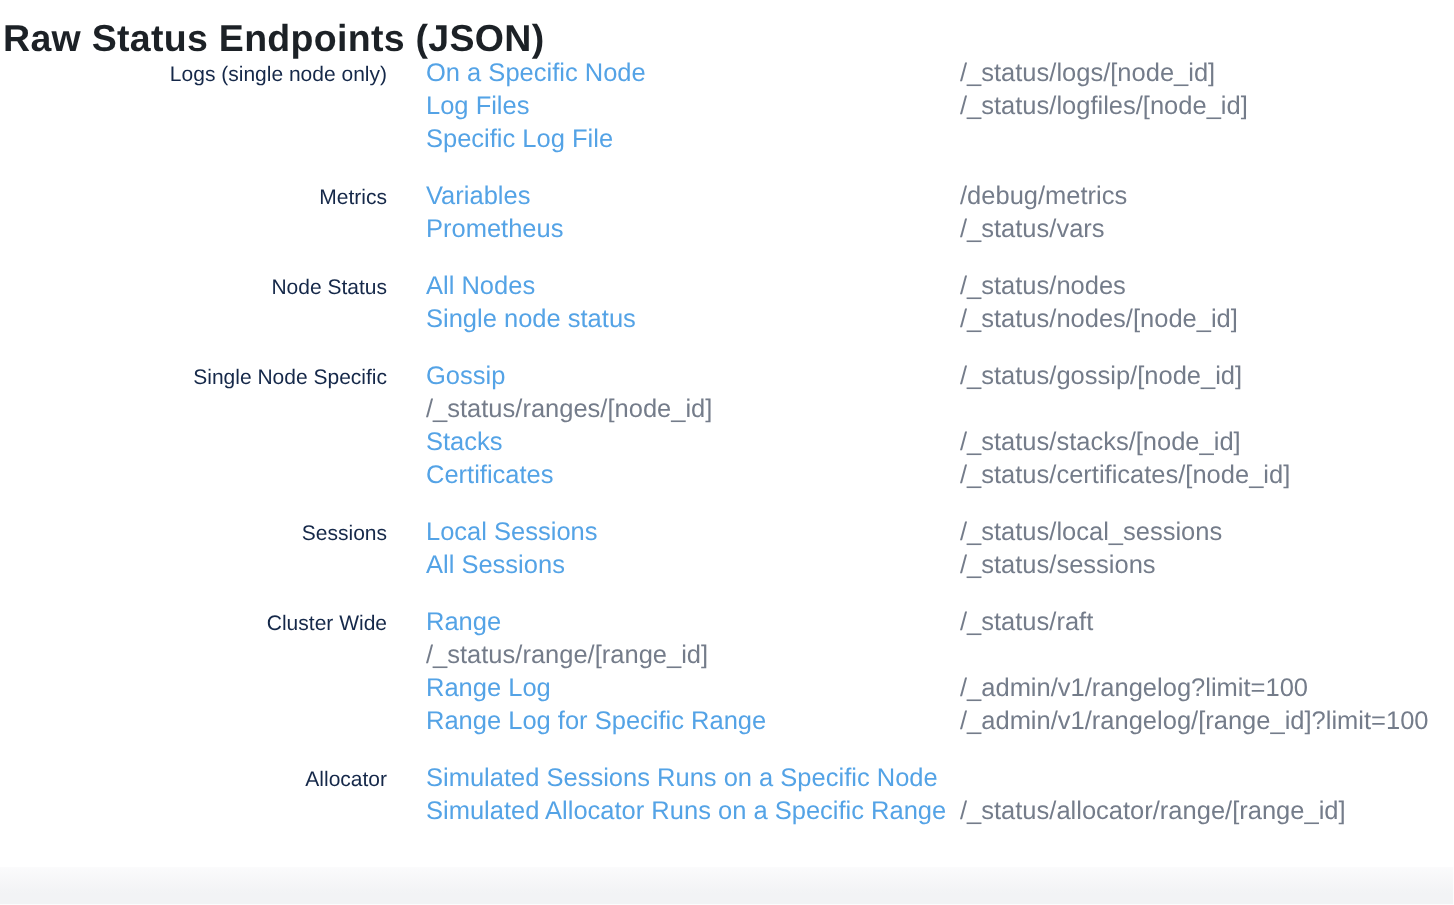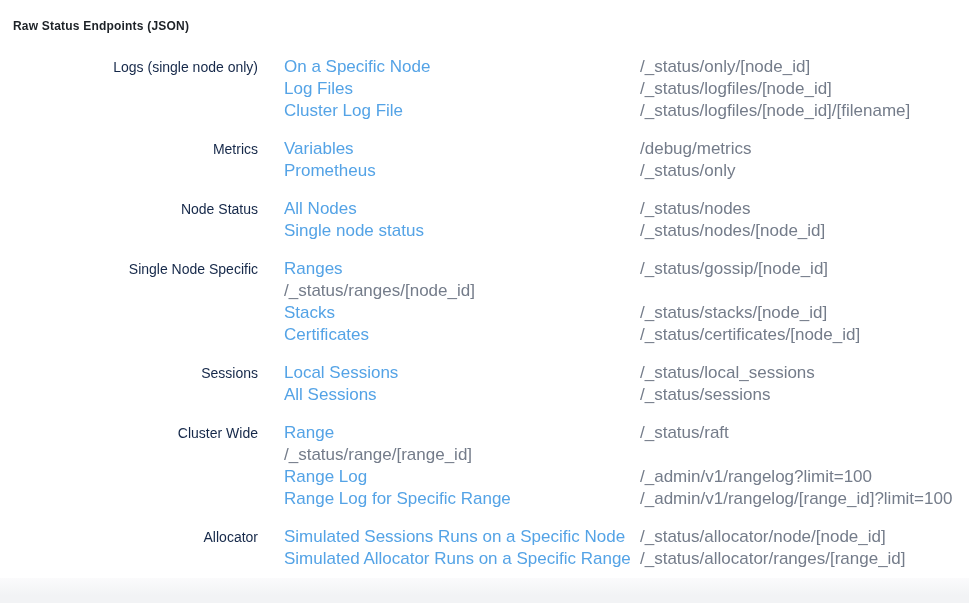--- a/index.html
+++ b/index.html
@@ -7,29 +7,28 @@
   body {
     width: 969px;
     height: 603px;
     position: relative;
     overflow: hidden;
     background: #ffffff;
     font-family: "Liberation Sans", sans-serif;
     -webkit-font-smoothing: antialiased;
   }
   .title {
-    margin: 14px 0 0 13px;
-    font-size: 12px;
+    margin: 14px 0 0 2px;
+    font-size: 25px;
     line-height: 24px;
     font-weight: 600;
     letter-spacing: 0.2px;
     color: var(--title-color, #1c2126);
   }
   .groups {
-    margin-top: 18px;
   }
   .group {
     display: flex;
     margin-bottom: 16px;
   }
   .group-label {
     flex: 0 0 258px;
     text-align: right;
     font-size: 14px;
     line-height: 22px;
@@ -66,46 +65,45 @@
 <body style="--title-color: #1c2126; --label-color: #152849; --link-color: #54a3e6; --path-color: #747c8a; --footer-color: #f2f3f5; background: rgb(255, 255, 255);">
 
 <div class="content">
   <h1 class="title">Raw Status Endpoints (JSON)</h1>
   <div class="groups" id="groups">
   <div class="group">
     <div class="group-label">Logs (single node only)</div>
     <div class="group-rows">
   <div class="row">
     <a class="link" href="#">On a Specific Node</a>
-    <span class="path">/_status/only/[node_id]</span>
+    <span class="path">/_status/logs/[node_id]</span>
   </div>
 
   <div class="row">
     <a class="link" href="#">Log Files</a>
     <span class="path">/_status/logfiles/[node_id]</span>
   </div>
 
   <div class="row">
-    <a class="link" href="#">Cluster Log File</a>
-    <span class="path">/_status/logfiles/[node_id]/[filename]</span>
+    <a class="link" href="#">Specific Log File</a>
   </div>
 </div>
   </div>
 
   <div class="group">
     <div class="group-label">Metrics</div>
     <div class="group-rows">
   <div class="row">
     <a class="link" href="#">Variables</a>
     <span class="path">/debug/metrics</span>
   </div>
 
   <div class="row">
     <a class="link" href="#">Prometheus</a>
-    <span class="path">/_status/only</span>
+    <span class="path">/_status/vars</span>
   </div>
 </div>
   </div>
 
   <div class="group">
     <div class="group-label">Node Status</div>
     <div class="group-rows">
   <div class="row">
     <a class="link" href="#">All Nodes</a>
     <span class="path">/_status/nodes</span>
@@ -115,21 +113,21 @@
     <a class="link" href="#">Single node status</a>
     <span class="path">/_status/nodes/[node_id]</span>
   </div>
 </div>
   </div>
 
   <div class="group">
     <div class="group-label">Single Node Specific</div>
     <div class="group-rows">
   <div class="row">
-    <a class="link" href="#">Ranges</a>
+    <a class="link" href="#">Gossip</a>
     <span class="path">/_status/gossip/[node_id]</span>
   </div>
 
   <div class="row">
     <span class="path">/_status/ranges/[node_id]</span>
   </div>
 
   <div class="row">
     <a class="link" href="#">Stacks</a>
     <span class="path">/_status/stacks/[node_id]</span>
@@ -179,24 +177,23 @@
     <span class="path">/_admin/v1/rangelog/[range_id]?limit=100</span>
   </div>
 </div>
   </div>
 
   <div class="group">
     <div class="group-label">Allocator</div>
     <div class="group-rows">
   <div class="row">
     <a class="link" href="#">Simulated Sessions Runs on a Specific Node</a>
-    <span class="path">/_status/allocator/node/[node_id]</span>
   </div>
 
   <div class="row">
     <a class="link" href="#">Simulated Allocator Runs on a Specific Range</a>
-    <span class="path">/_status/allocator/ranges/[range_id]</span>
+    <span class="path">/_status/allocator/range/[range_id]</span>
   </div>
 </div>
   </div>
 </div>
 </div>
 <div class="footer-band"></div>
 
 </body></html>

